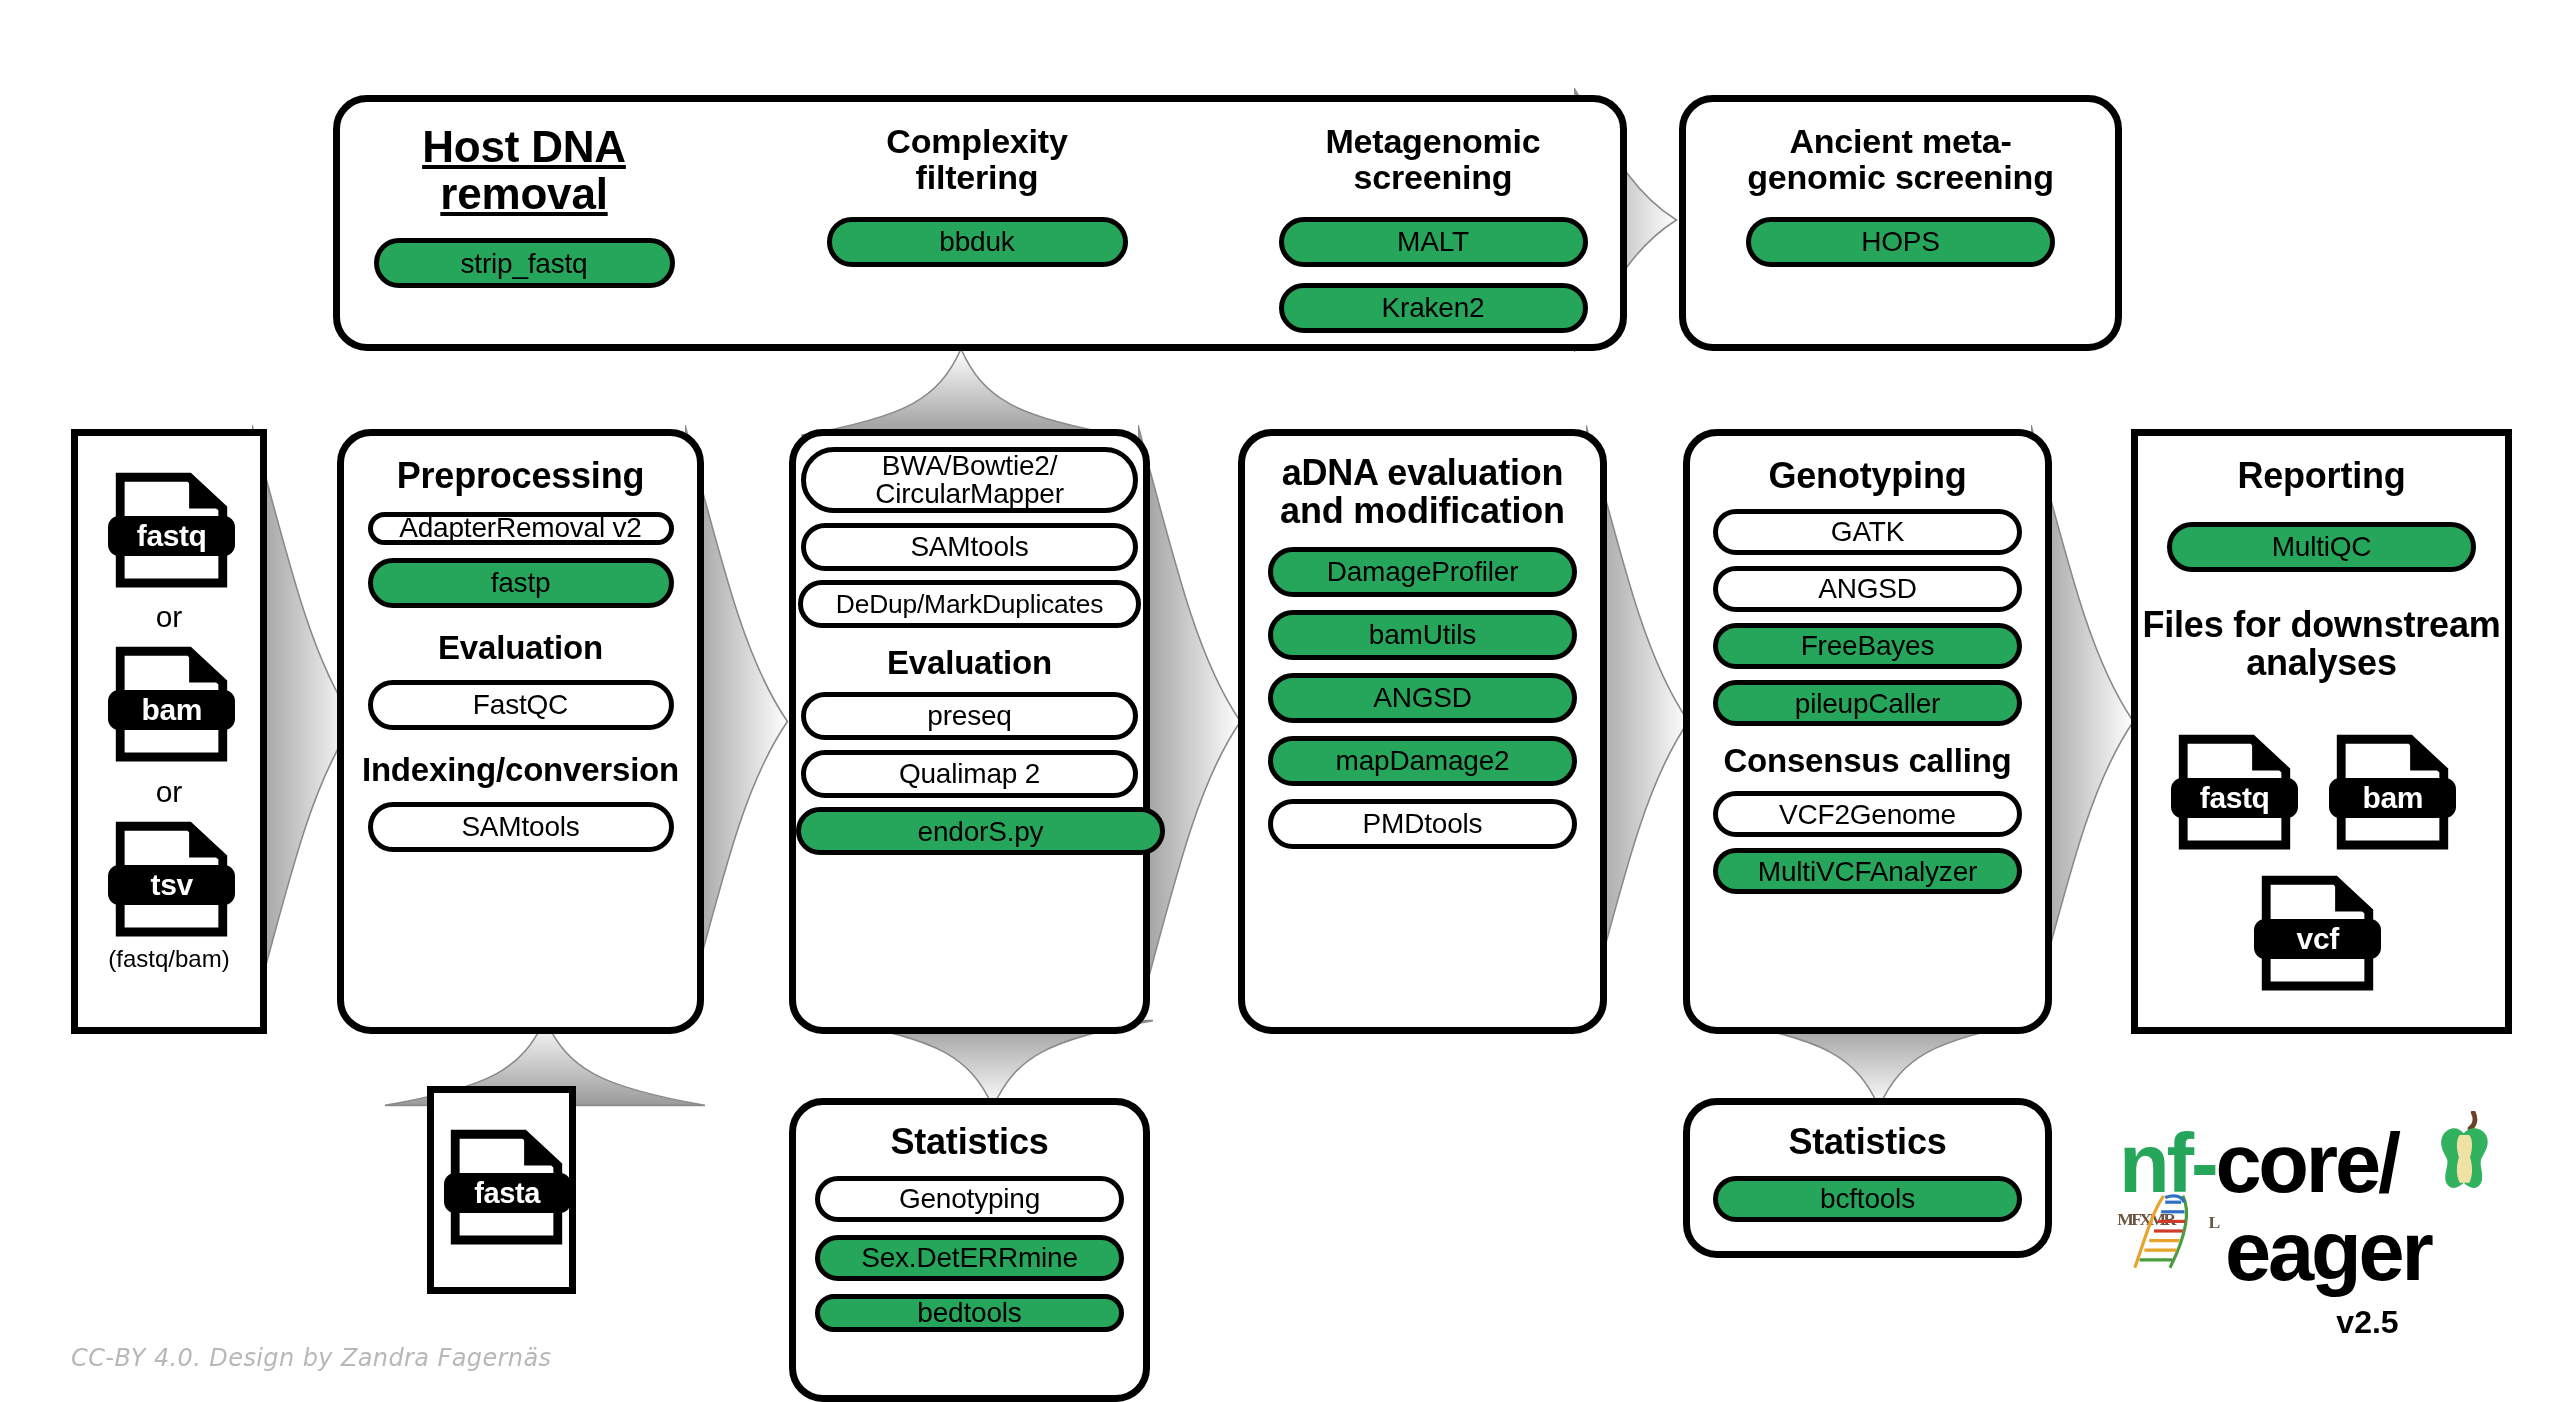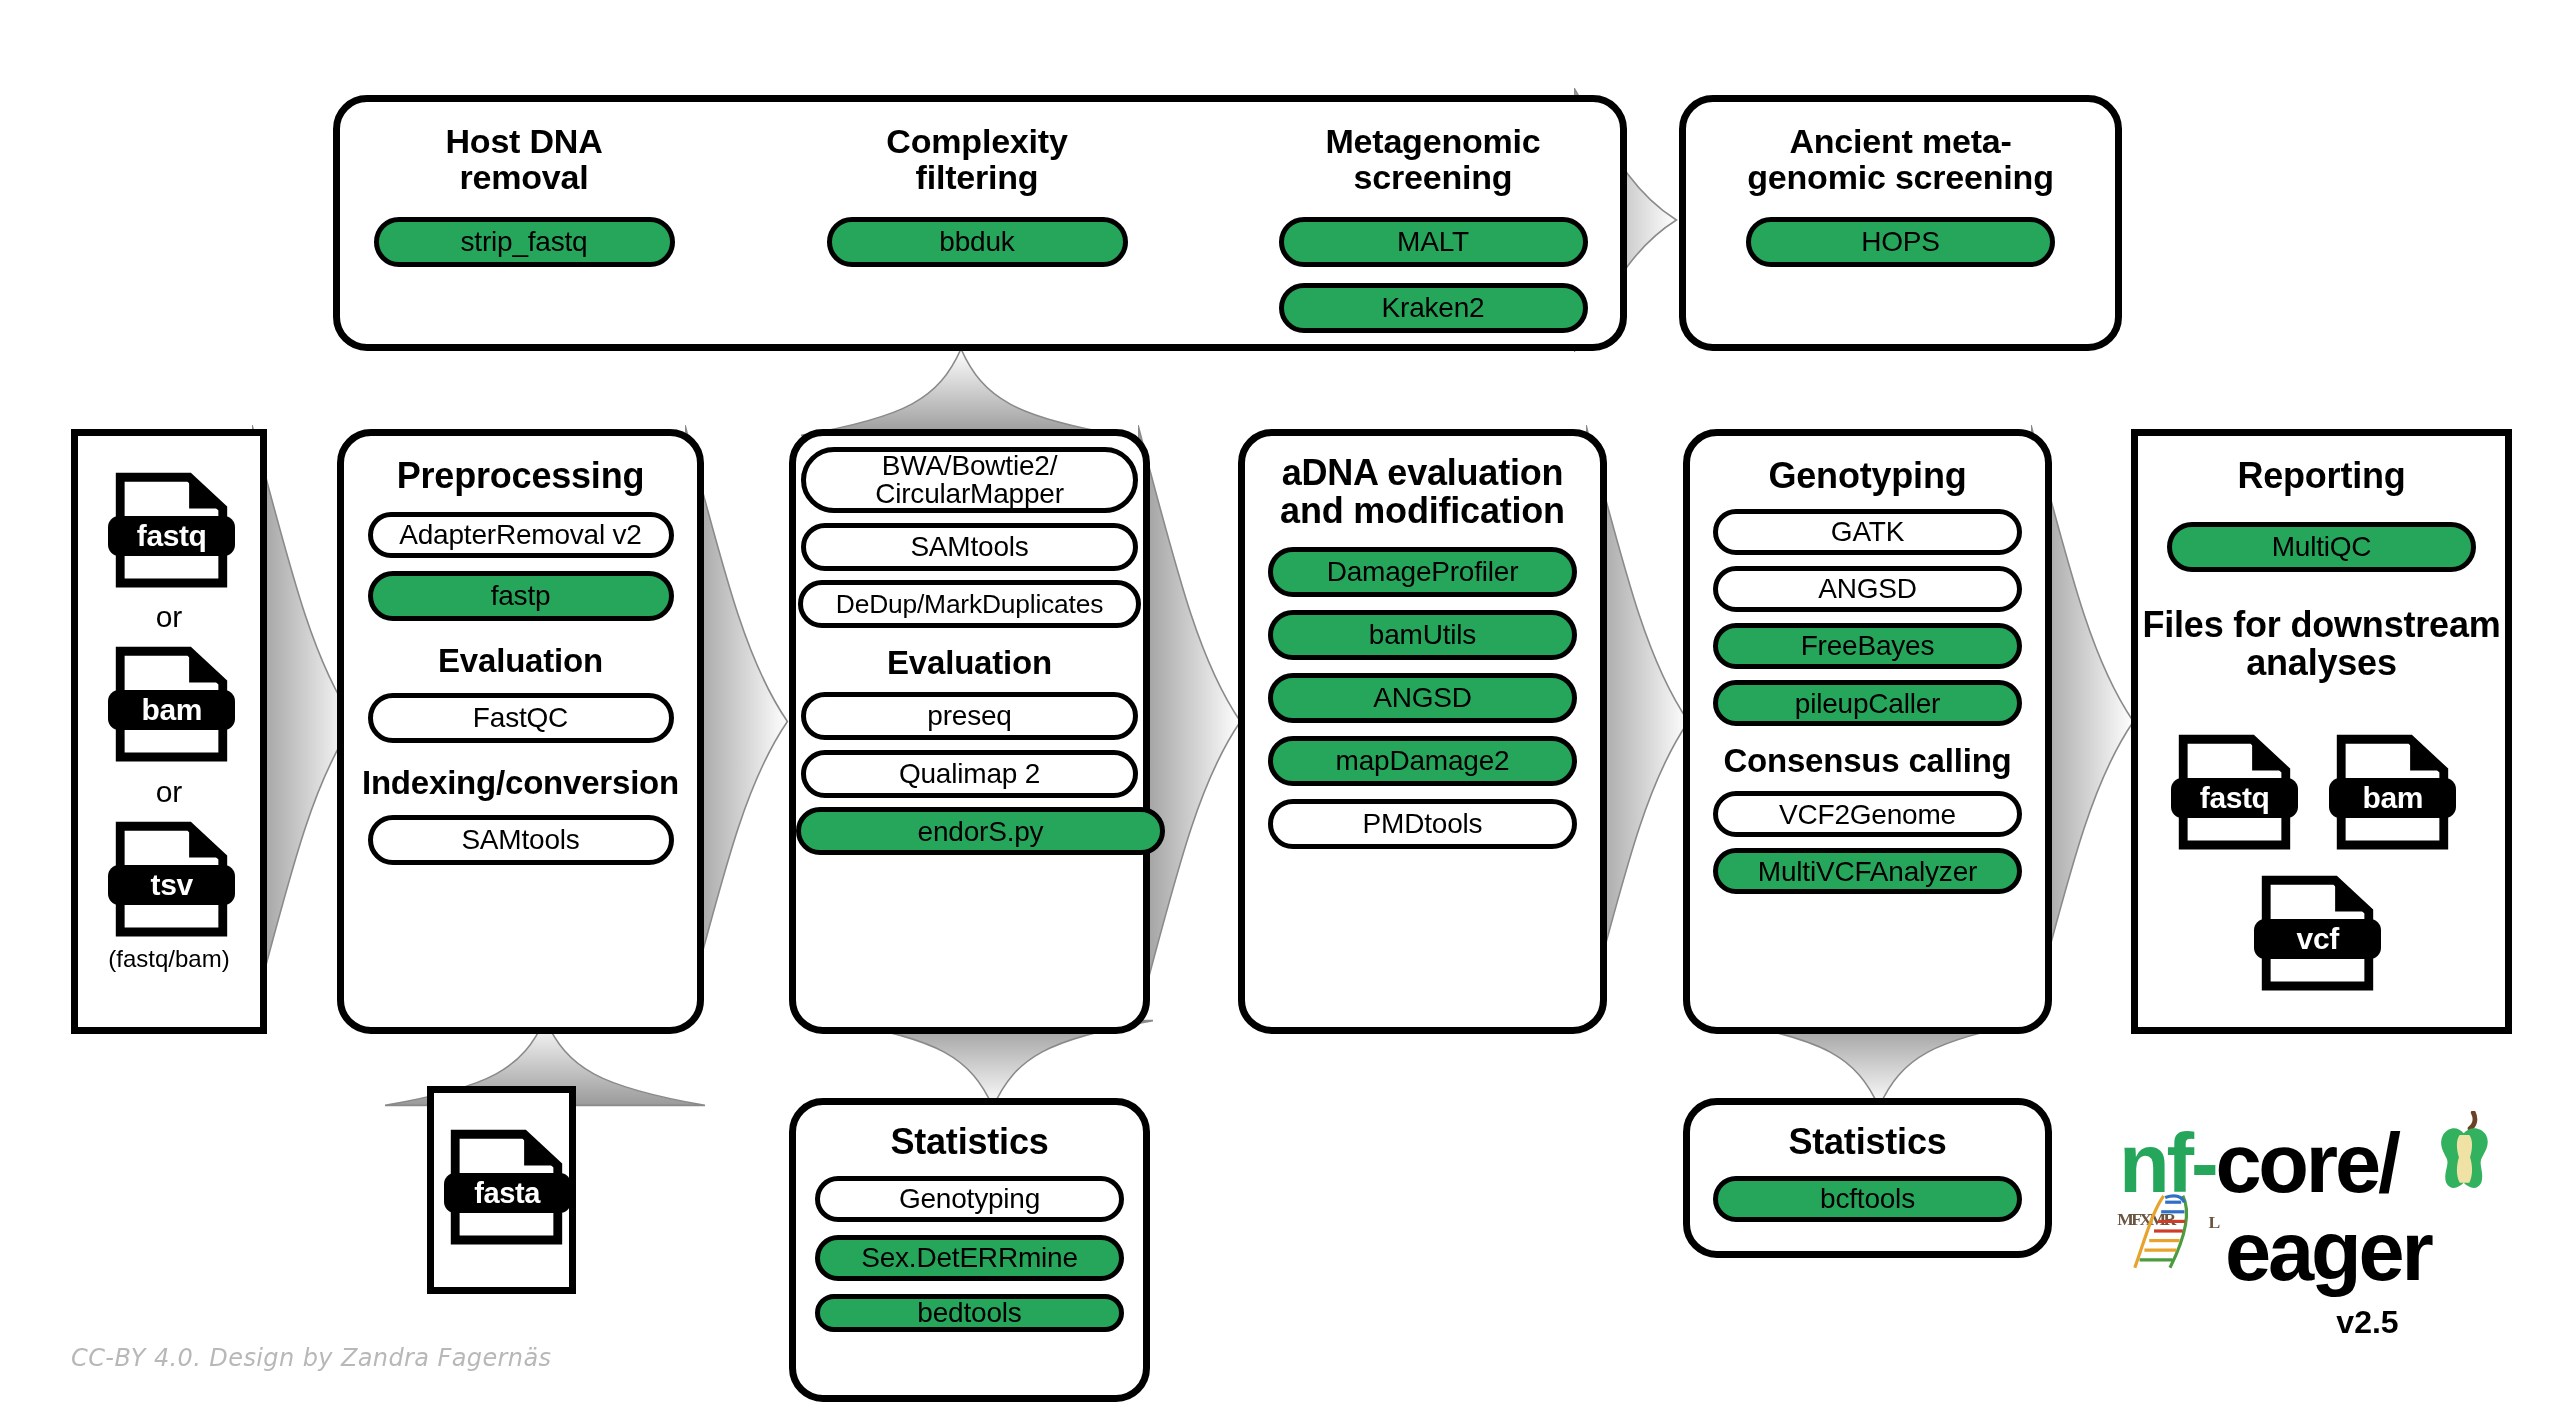--- a/index.html
+++ b/index.html
@@ -197,21 +197,21 @@
             <stop offset="1" stop-color="#ffffff"></stop>
           </linearGradient>
         </defs>
       <path d="M200,110 C228,48 268,25 400,2 L0,2 C132,25 172,48 200,110 Z" fill="url(#gD2)" stroke="#8a8a8a" stroke-width="2"></path>
     </svg>
   </div>
 
   <div class="box round" style="left:333px;top:95px;width:1294px;height:256px;">
 
     <div style="position:absolute;left:32px;top:21px;width:304px;">
-      <div class="box-title" style="font-size:34px;white-space:pre-line;">Host DNA
+      <div class="box-title" style="font-size:44px;white-space:pre-line;text-decoration:underline;">Host DNA
 removal</div>
       <div class="pill green" style="margin:21px auto 0;width:301px;height:50px;">
         <span>strip_fastq</span>
       </div>
     </div>
 
     <div style="position:absolute;left:485px;top:21px;width:304px;">
       <div class="box-title" style="font-size:34px;white-space:pre-line;">Complexity
 filtering</div>
       <div class="pill green" style="margin:21px auto 0;width:301px;height:50px;">
@@ -267,21 +267,21 @@
         <path d="M95,9 L137,48 H95 Z" fill="#000"></path>
       </svg>
       <div class="band" style="left:-4.8px;top:46px;width:127px;height:40px;font-size:30px;">tsv</div>
     </div>
 
     <div style="position:absolute;left:0;right:0;top:509px;text-align:center;font-size:24px;">(fastq/bam)</div>
   </div>
 
   <div class="box round" style="left:337px;top:429px;width:367px;height:605px;">
     <div class="box-title" style="margin:21px auto 0;font-size:36px;">Preprocessing</div>
-    <div class="pill" style="margin:16px auto 0;width:306px;height:46px;justify-content:center;">
+    <div class="pill" style="margin:16px auto 0;width:306px;height:33px;justify-content:center;">
       <span>AdapterRemoval v2</span>
     </div>
     <div class="pill green" style="margin:13px auto 0;width:306px;height:50px;">
       <span>fastp</span>
     </div>
     <div class="sub-title" style="margin-top:21px;">Evaluation</div>
     <div class="pill" style="margin:13px auto 0;width:306px;height:50px;">
       <span>FastQC</span>
     </div>
     <div class="sub-title" style="margin-top:21px;">Indexing/conversion</div>

